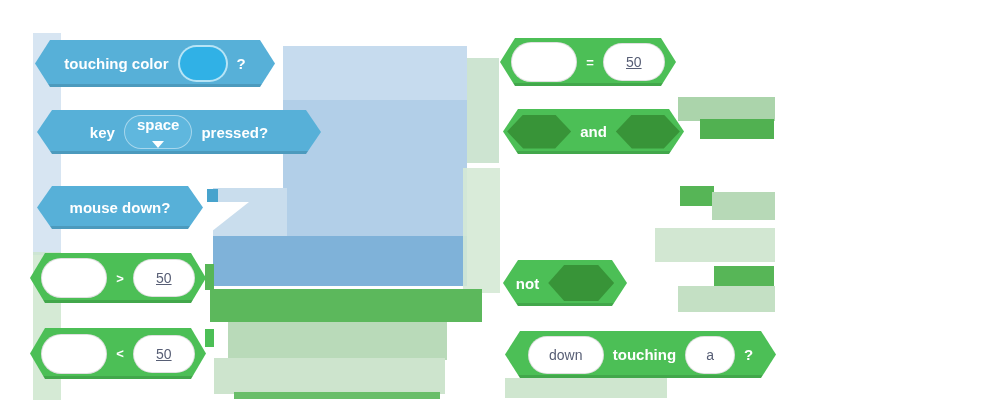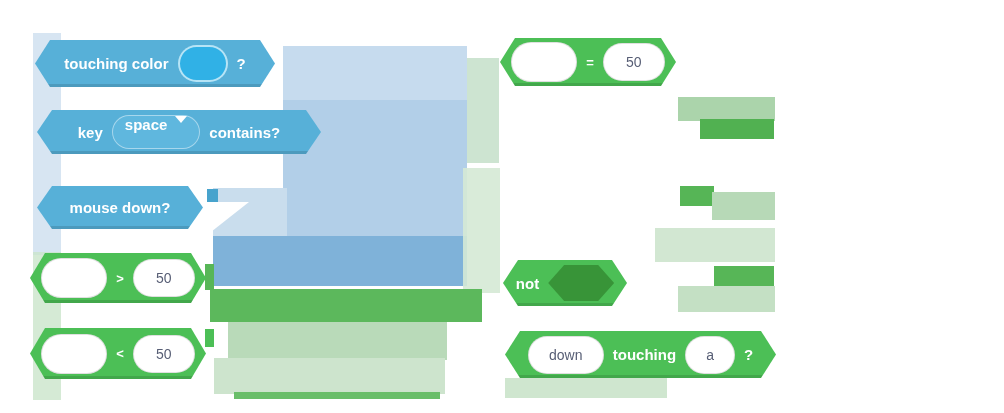--- a/index.html
+++ b/index.html
@@ -19,33 +19,33 @@
   .hexblock.blue{background:#57B0D8;box-shadow:inset 0 -3px 0 rgba(0,0,0,0.12);}
   .hexblock.green{background:#4CBF56;box-shadow:inset 0 -3px 0 rgba(0,0,0,0.12);}
   .blk-label{white-space:nowrap;}
   .op-symbol{font-size:13px;font-weight:bold;}
   
   .oval{
     background:#ffffff;border:1px solid rgba(0,0,0,0.12);border-radius:999px;
     display:flex;align-items:center;justify-content:center;
     color:#575E75;font-weight:normal;font-size:14px;
   }
-  .oval.num{width:60px;height:36px;}
+  .oval.num{width:60px;height:36px;text-decoration:underline;}
   .oval.empty{width:64px;height:38px;}
   .oval.txt{height:36px;padding:0 14px;min-width:46px;}
   
   .swatch{
     width:46px;height:33px;border-radius:999px;background:#30B1E6;
     border:2px solid rgba(255,255,255,0.65);
   }
   
   .dropdown{
-    display:flex;gap:8px;height:32px;padding:0 12px;
+    display:flex;align-items:center;gap:8px;height:32px;padding:0 12px;
     background:#5FB7DE;border:1px solid rgba(255,255,255,0.45);border-radius:999px;
-    color:#ffffff;font-weight:bold;font-size:15px;
+    color:#ffffff;font-weight:bold;font-size:15px;flex-direction:column;
   }
   .dd-arrow{
     width:0;height:0;border-left:6px solid transparent;border-right:6px solid transparent;
     border-top:7px solid #ffffff;display:inline-block;
   }
   
   .hexslot{
     width:64px;height:34px;background:#389438;
     clip-path:polygon(0 50%,16px 0,calc(100% - 16px) 0,100% 50%,calc(100% - 16px) 100%,16px 100%);
   }
@@ -89,21 +89,21 @@
     <span class="swatch"></span>
     <span class="blk-label">?</span>
   </div>
 
   <div class="hexblock blue" style="left:37px;top:110px;width:284px;height:44px;">
     <span class="blk-label">key</span>
     <span class="dropdown">
       <span>space</span>
       <span class="dd-arrow"></span>
     </span>
-    <span class="blk-label">contains?</span>
+    <span class="blk-label">pressed?</span>
   </div>
 
   <div class="hexblock blue" style="left:37px;top:186px;width:166px;height:43px;">
     <span class="blk-label">mouse down?</span>
   </div>
 
   <div class="hexblock green" style="left:30px;top:253px;width:176px;height:50px;">
     <span class="oval empty"></span>
     <span class="op-symbol">&gt;</span>
     <span class="oval num">
@@ -120,20 +120,25 @@
   </div>
 
   <div class="hexblock green" style="left:500px;top:38px;width:176px;height:48px;">
     <span class="oval empty"></span>
     <span class="op-symbol">=</span>
     <span class="oval num">
         <span>50</span>
       </span>
   </div>
 
+  <div class="hexblock green" style="left:503px;top:109px;width:181px;height:45px;">
+    <span class="hexslot"></span>
+    <span class="blk-label">and</span>
+    <span class="hexslot"></span>
+  </div>
 
 
   <div class="hexblock green" style="left:503px;top:260px;width:124px;height:46px;">
     <span class="blk-label">not</span>
     <span class="hexslot" style="width:66px;height:36px;"></span>
   </div>
 
   <div class="hexblock green" style="left:505px;top:331px;width:271px;height:47px;">
     <span class="oval txt">
         <span>down</span>

